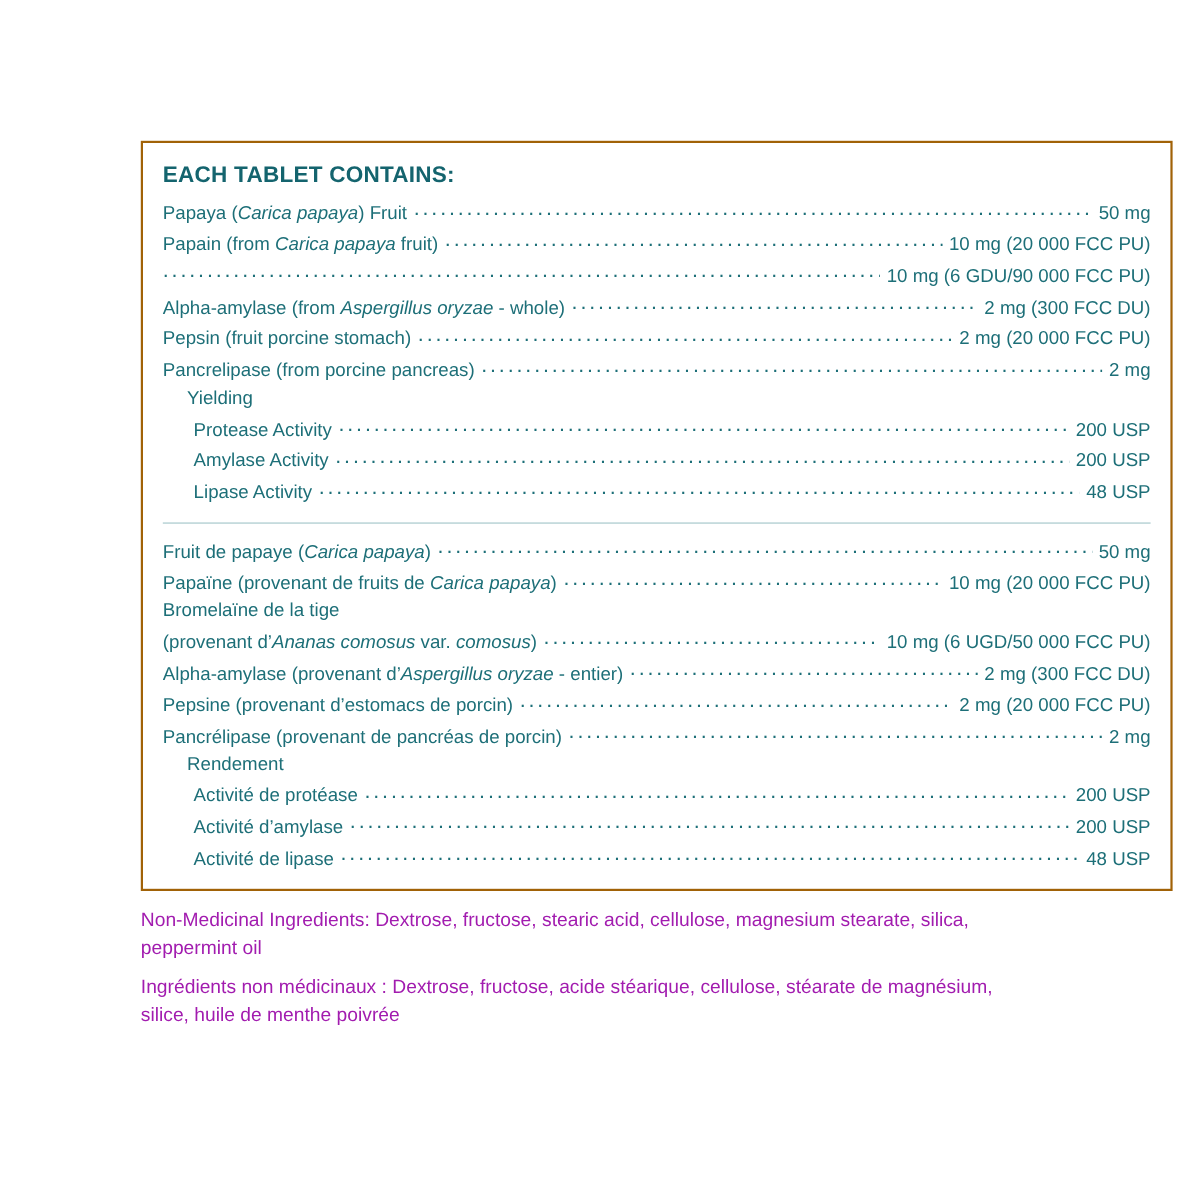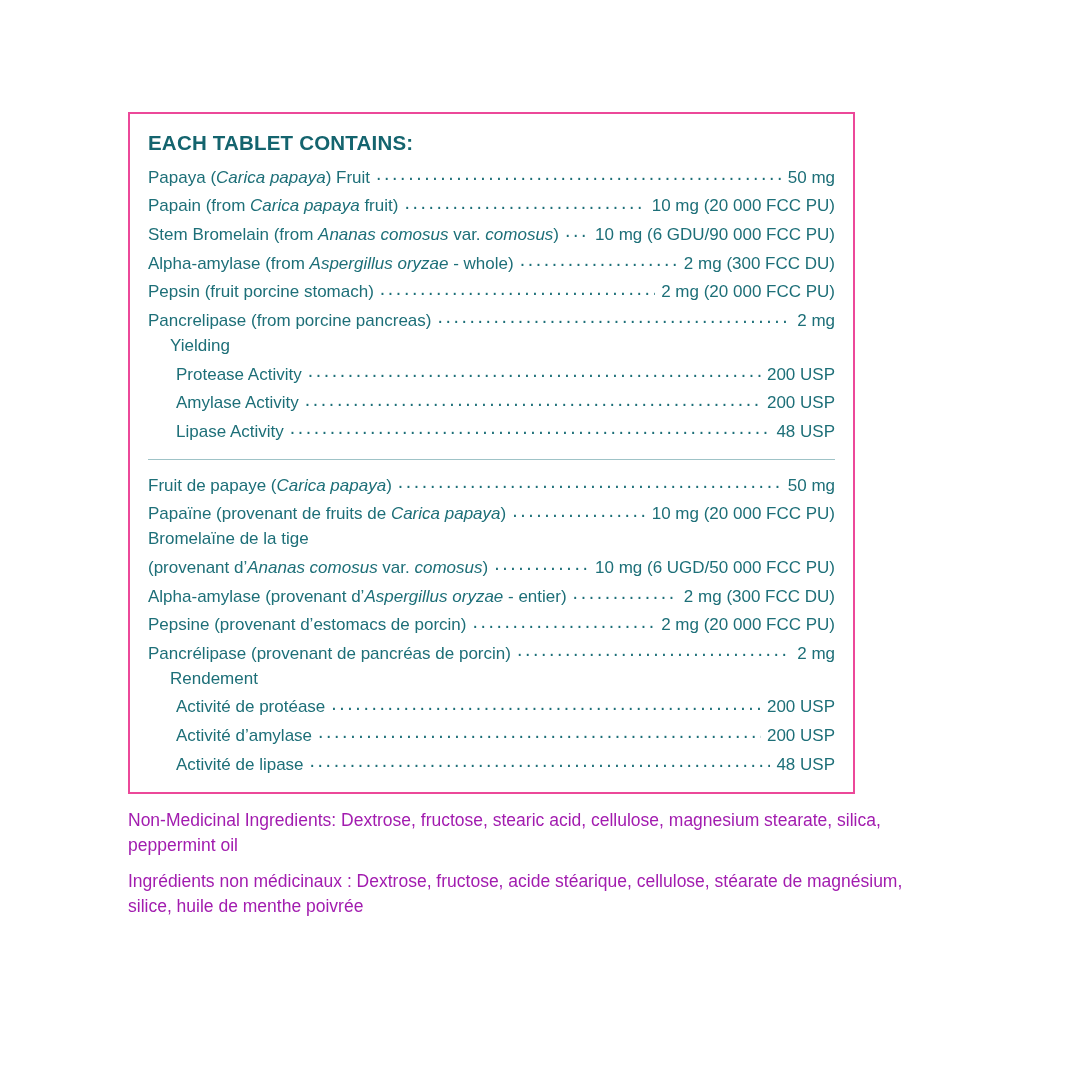--- a/index.html
+++ b/index.html
@@ -15,24 +15,25 @@
     -webkit-font-smoothing: antialiased;
   }
   .page {
     position: relative;
     width: 1071px;
     height: 1079px;
     box-sizing: border-box;
     padding: 112px 128px 0 128px;
   }
   .panel {
-    border: 2px solid #ec4899;
+    border: 2px solid #a16207;
     box-sizing: border-box;
-    width: 727px;
+    width: 938px;
     padding: 12px 18px 14px 18px;
+    margin-top: 16px;
   }
   .section-title {
     font-weight: bold;
     font-size: 20.5px;
     letter-spacing: 0.2px;
     color: #14646e;
     margin: 5px 0 7px 0;
     white-space: nowrap;
   }
   .divider {
@@ -94,21 +95,20 @@
         <span class="name">Papaya (<em>Carica papaya</em>) Fruit</span>
         <span class="dots"></span>
         <span class="value">50 mg</span>
       </div>
       <div class="row">
         <span class="name">Papain (from <em>Carica papaya</em> fruit)</span>
         <span class="dots"></span>
         <span class="value">10 mg (20 000 FCC PU)</span>
       </div>
       <div class="row">
-        <span class="name">Stem Bromelain (from <em>Ananas comosus</em> var. <em>comosus</em>)</span>
         <span class="dots"></span>
         <span class="value">10 mg (6 GDU/90 000 FCC PU)</span>
       </div>
       <div class="row">
         <span class="name">Alpha-amylase (from <em>Aspergillus oryzae</em> - whole)</span>
         <span class="dots"></span>
         <span class="value">2 mg (300 FCC DU)</span>
       </div>
       <div class="row">
         <span class="name">Pepsin (fruit porcine stomach)</span>

